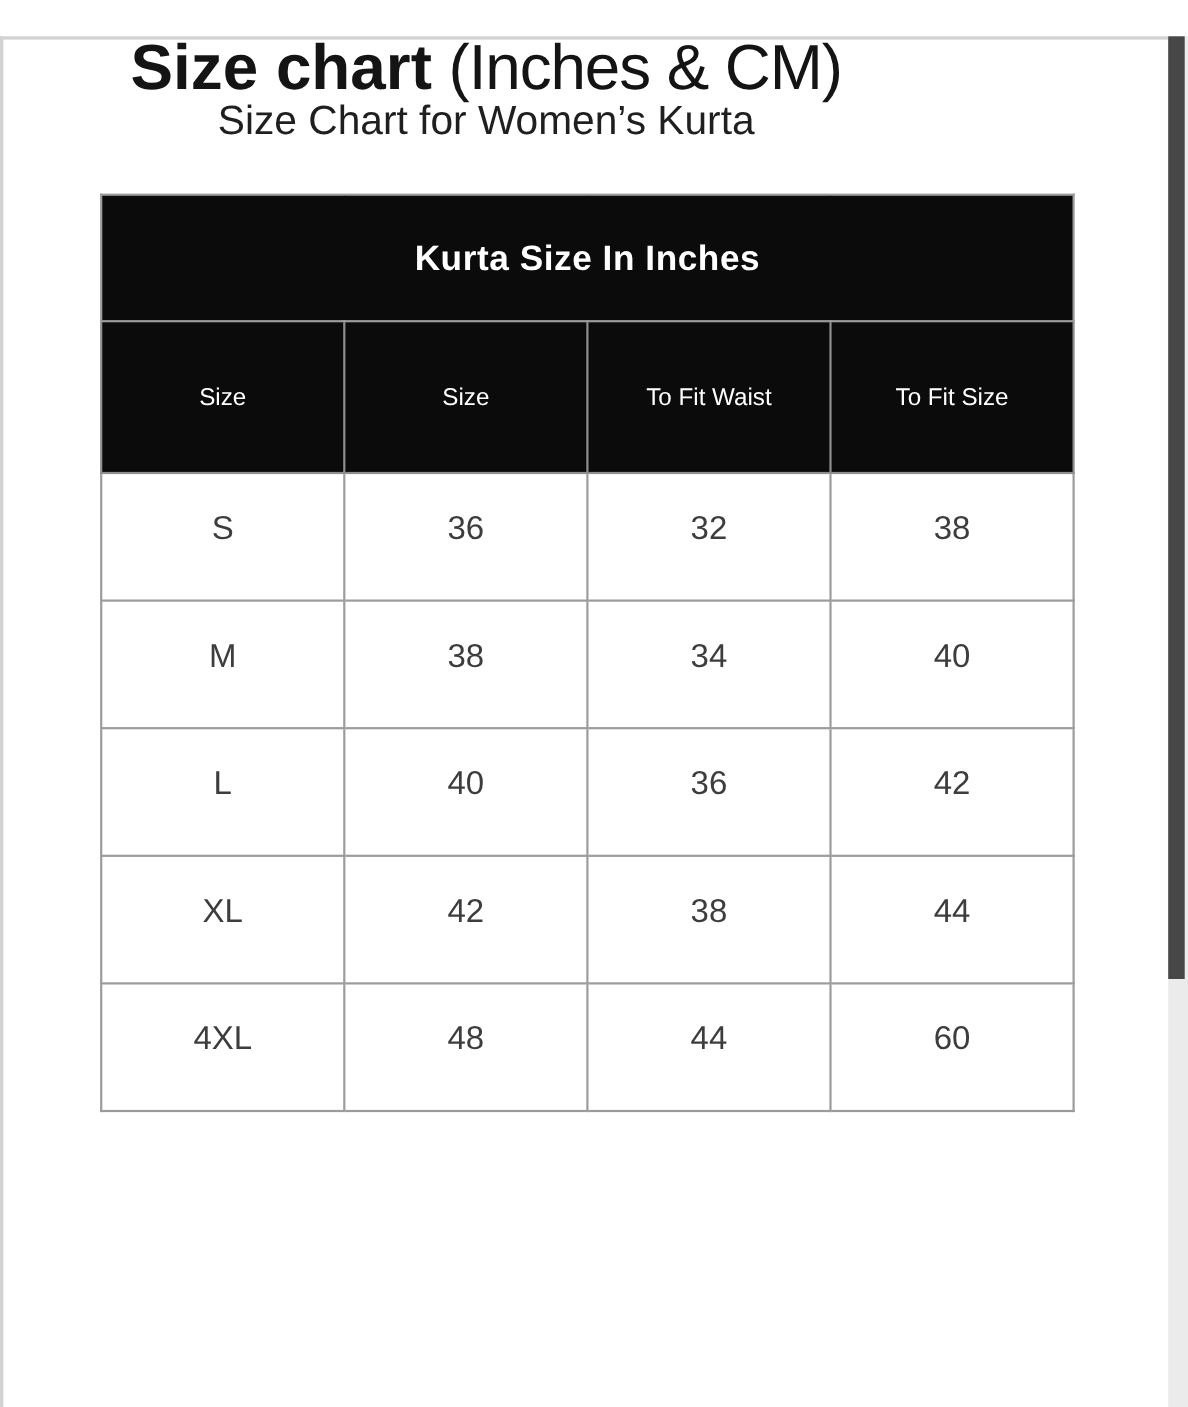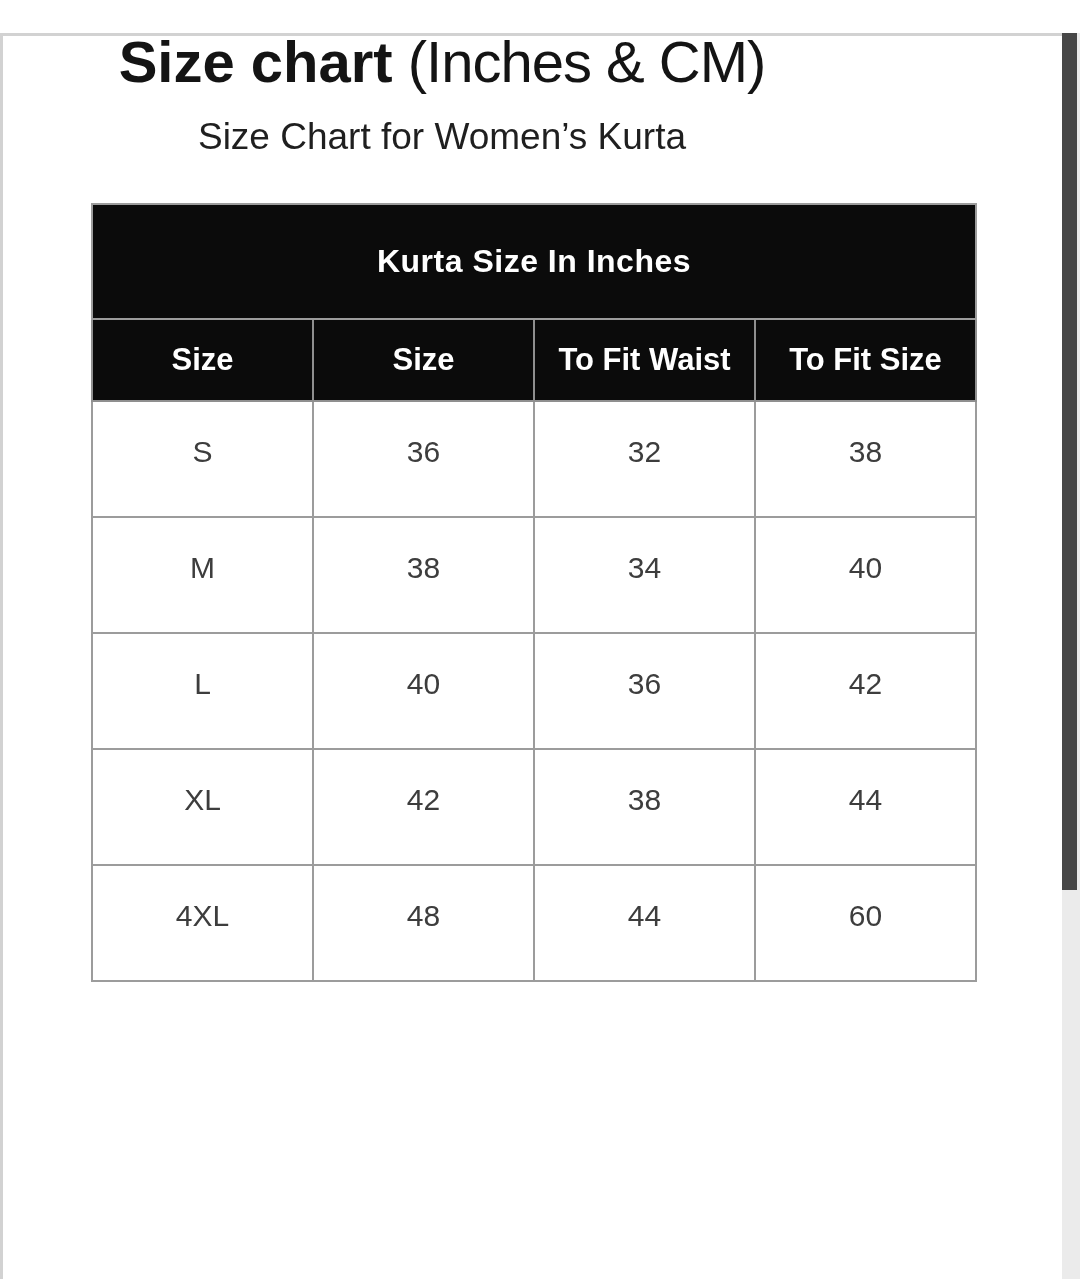--- a/index.html
+++ b/index.html
@@ -46,21 +46,20 @@
   h1 {
     margin-top: 33px;
     font-size: 58px;
     line-height: 1;
     color: var(--title_color);
     font-weight: 400;
     letter-spacing: -1px;
   }
   h1 .t-bold { font-weight: 800; letter-spacing: 0; }
   h2 {
-    margin-top: 27px;
     font-size: 37px;
     line-height: 1;
     color: #1f1f1f;
     font-weight: 500;
     letter-spacing: 0;
   }
 
   table {
     margin: 48px 0 0 91px;
     width: 886px;
@@ -72,26 +71,26 @@
   th.banner {
     height: 115px;
     background: var(--header_bg);
     color: var(--header_text);
     font-size: 32px;
     font-weight: bold;
     letter-spacing: 0.5px;
     margin-left: 24px;
   }
   th.colhead {
-    height: 82px;
+    height: 138px;
     width: 25%;
     background: var(--header_bg);
     color: var(--header_text);
-    font-size: 31px;
-    font-weight: bold;
+    font-size: 22px;
+    font-weight: normal;
     border-color: #8f8f8f;
   }
   td {
     height: 116px;
     background: #ffffff;
     color: var(--body_text);
     font-size: 30px;
     font-weight: 400;
     padding-bottom: 14px;
   }

